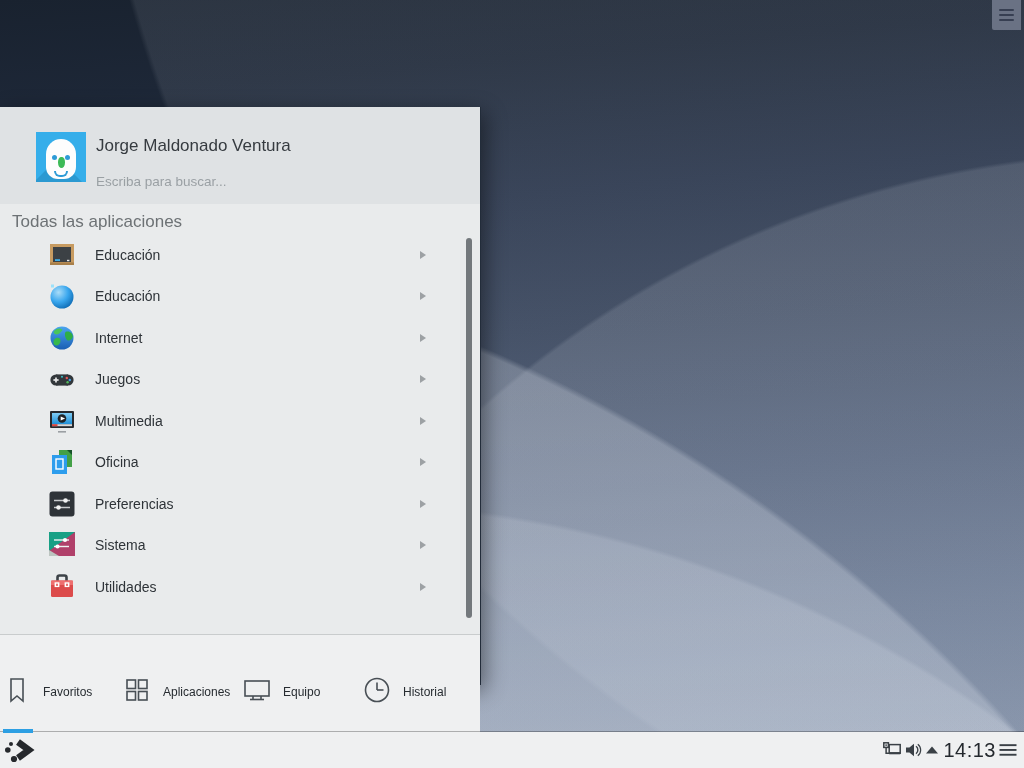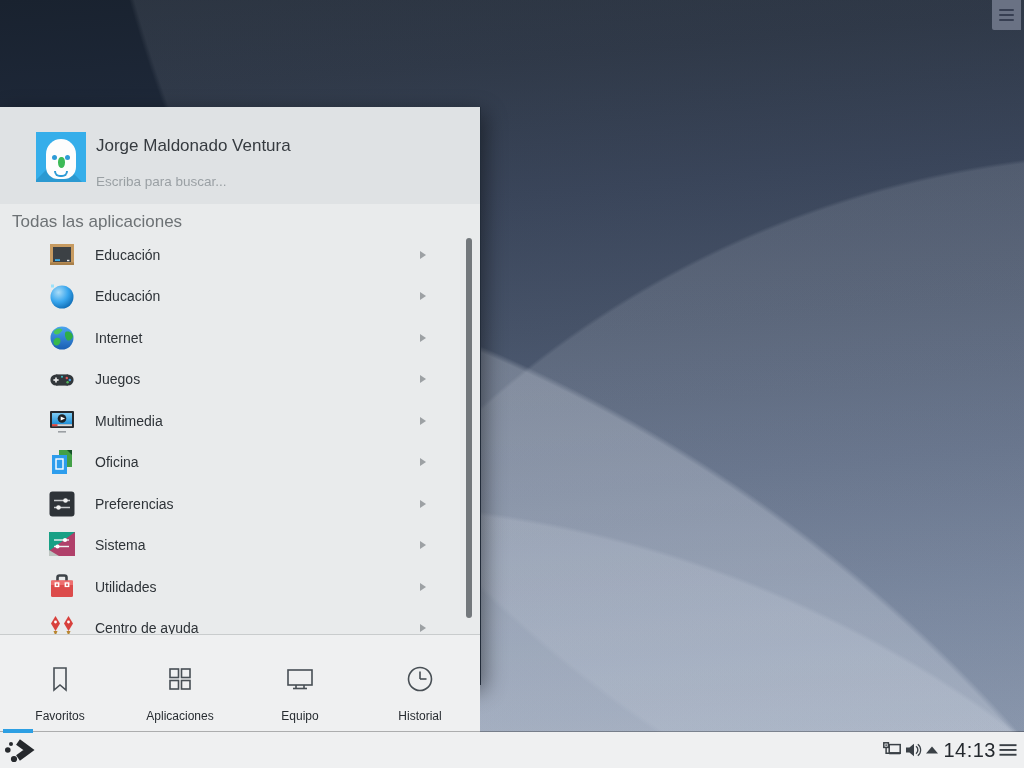--- a/index.html
+++ b/index.html
@@ -49,21 +49,21 @@
     border-top:4.5px solid transparent;border-bottom:4.5px solid transparent;opacity:.85;}
 
   
   .scrollbar{position:absolute;right:8px;top:131px;width:6px;height:380px;background:#73787c;border-radius:3px;}
 
   
   .tab-separator{position:absolute;left:0;top:527px;width:100%;height:1px;background:#c9cccd;}
   .tab-indicator{position:absolute;left:100px;top:529px;width:92px;height:4px;background:#2d9fe3;}
   .tabbar{position:absolute;left:0;top:528px;width:100%;height:97px;background:#eff0f1;
     display:flex;}
-  .tab{flex:1;display:flex;flex-direction:column;align-items:center;justify-content:center;
+  .tab{flex:1;display:flex;flex-direction:row;align-items:center;justify-content:flex-start;
     padding-top:17px;gap:9px;cursor:pointer;}
   .tab-label{font-size:12px;color:#272c31;}
   .tab svg{stroke:#484f55;fill:none;stroke-width:1.6;}
 
   
   .panel{position:absolute;left:0;top:732px;width:1024px;height:36px;background:#eff0f1;
     box-shadow:0 -1px 0 rgba(0,0,0,.28);display:flex;align-items:center;}
   .launcher-btn{position:absolute;left:3px;top:2px;width:32px;height:32px;cursor:pointer;}
   .launcher-indicator{position:absolute;left:3px;top:729px;width:30px;height:4px;background:#2d9fe3;}
   .tray{position:absolute;right:6px;top:0;height:36px;display:flex;align-items:center;}
@@ -239,34 +239,20 @@
             <rect x="3" y="7.5" width="22" height="16.5" rx="1.5" fill="#dc4b4b"></rect>
             <rect x="3" y="7.5" width="22" height="4.5" fill="#ee6f6f"></rect>
             <rect x="7.3" y="10" width="3.4" height="3.4" fill="none" stroke="#ffffff" stroke-width="1.4"></rect>
             <rect x="17.3" y="10" width="3.4" height="3.4" fill="none" stroke="#ffffff" stroke-width="1.4"></rect>
           </svg>
         </span>
         <span class="row-label">Utilidades</span>
         <span class="row-arrow"></span>
       </div>
 
-      <div class="row">
-        <span class="app-icon">
-          <svg width="28" height="28" viewBox="0 0 28 28">
-            <path d="M7.5,2 L12,9.5 L7.5,17 L3,9.5 Z" fill="#d8403c"></path>
-            <path d="M20.5,2 L25,9.5 L20.5,17 L16,9.5 Z" fill="#d8403c"></path>
-            <circle cx="7.5" cy="8" r="1.4" fill="#ffffff"></circle>
-            <circle cx="20.5" cy="8" r="1.4" fill="#ffffff"></circle>
-            <path d="M5.5,17 L7.5,22 L9.5,17 Z" fill="#b8862f"></path>
-            <path d="M18.5,17 L20.5,22 L22.5,17 Z" fill="#b8862f"></path>
-          </svg>
-        </span>
-        <span class="row-label">Centro de ayuda</span>
-        <span class="row-arrow"></span>
-      </div>
 
     </div>
 
     <div class="scrollbar"></div>
 
     <div class="tab-separator"></div>
     <div class="tab-indicator"></div>
 
     <div class="tabbar">
 

